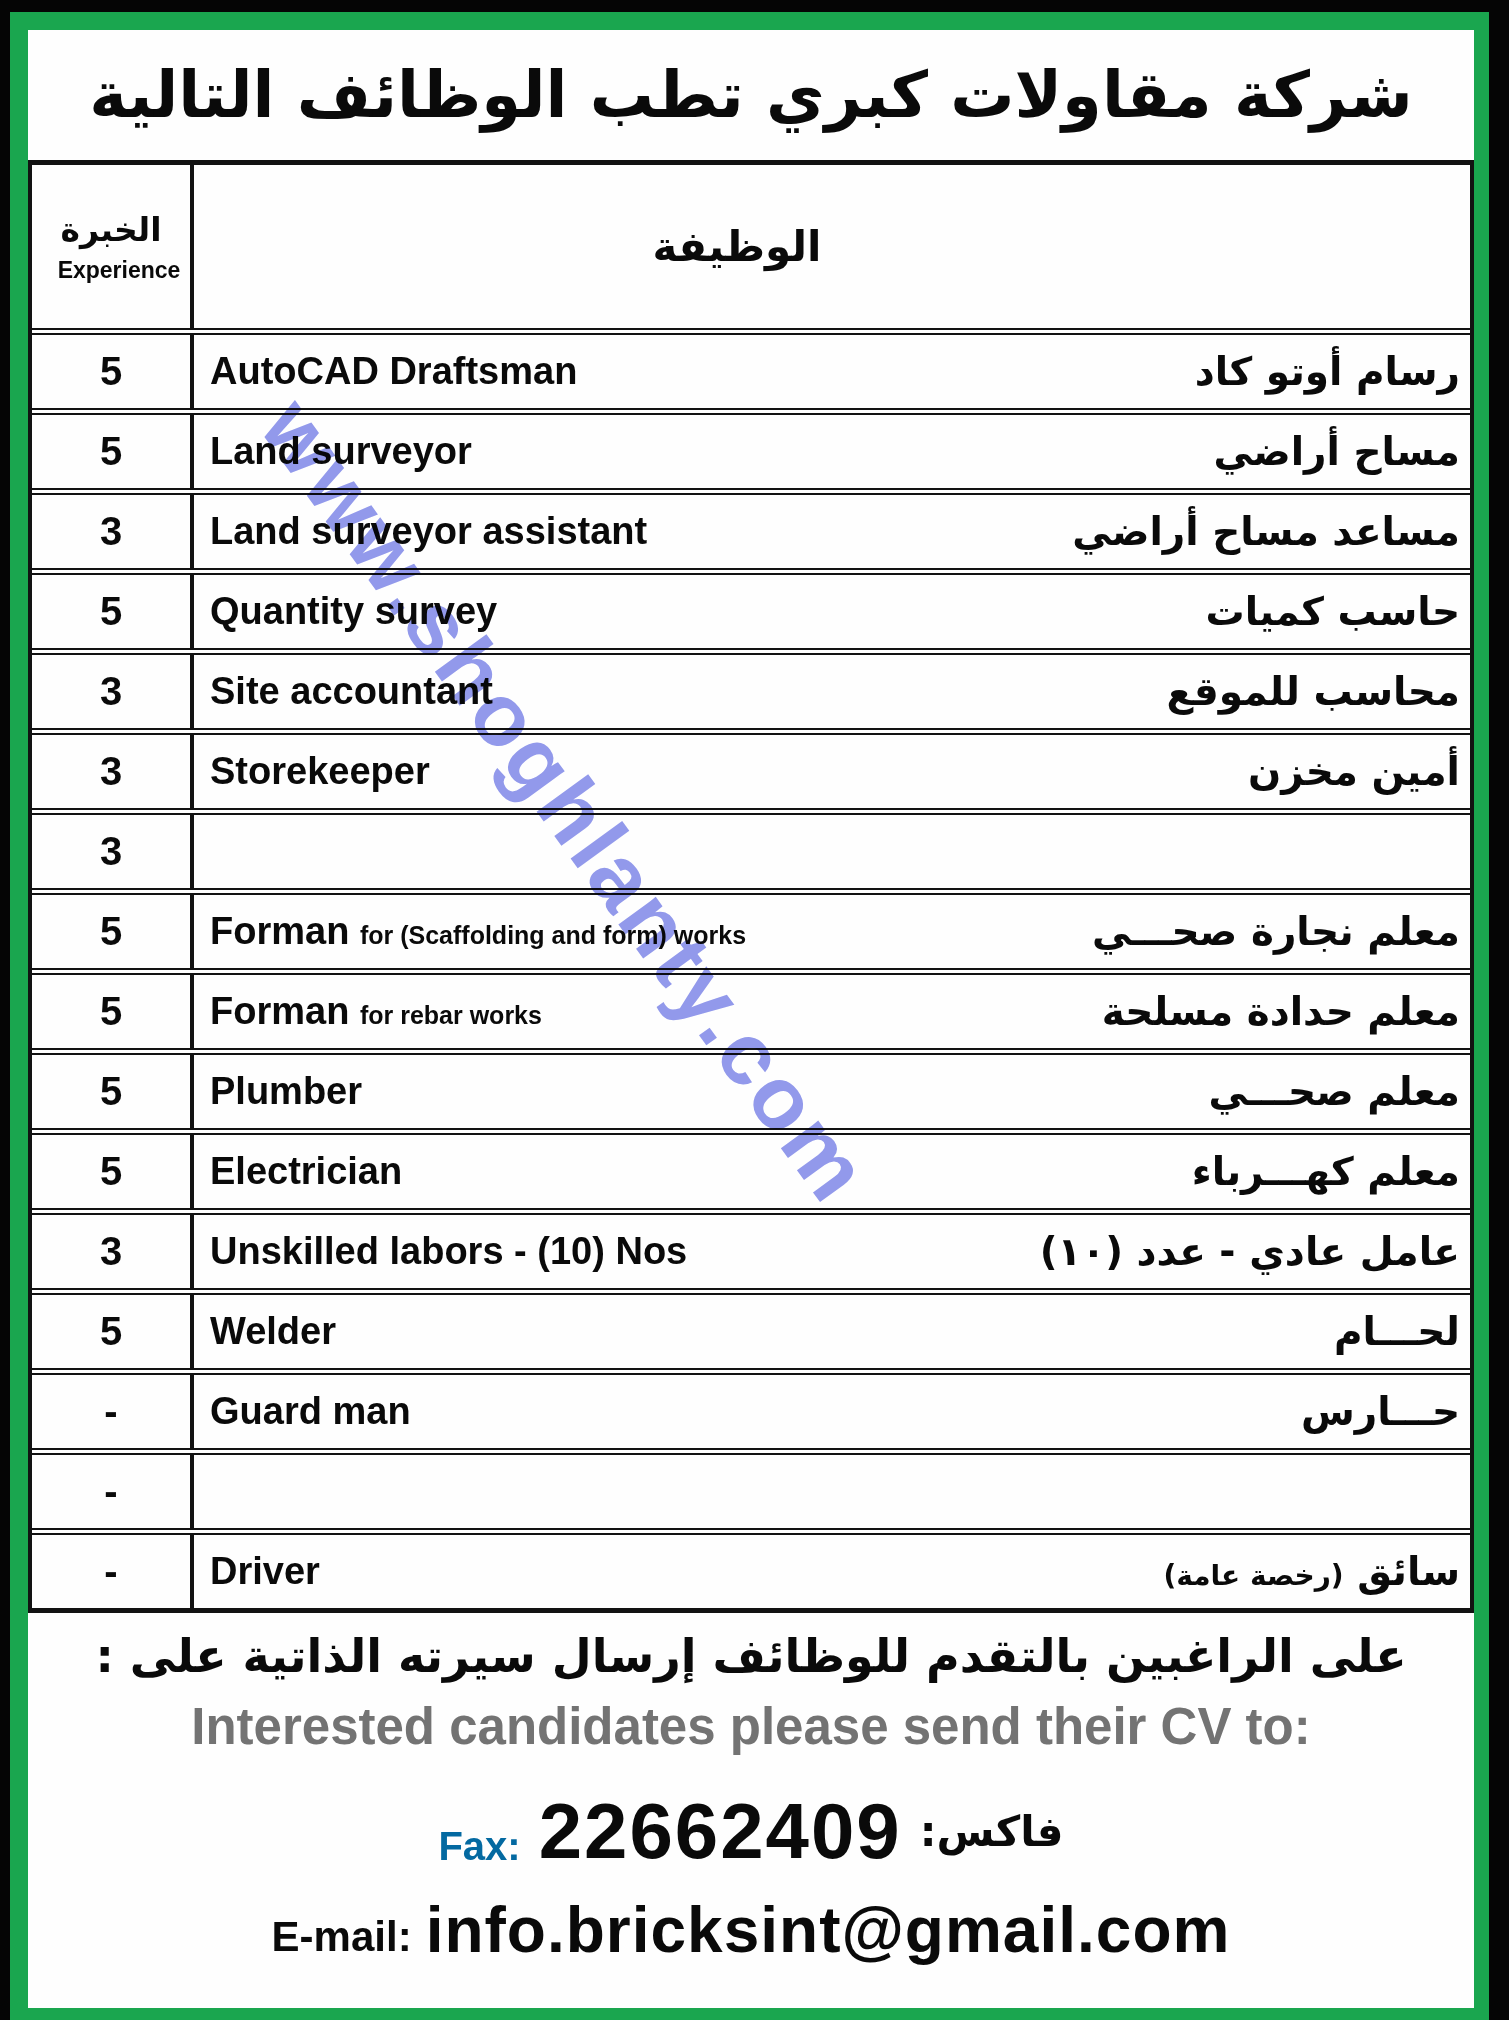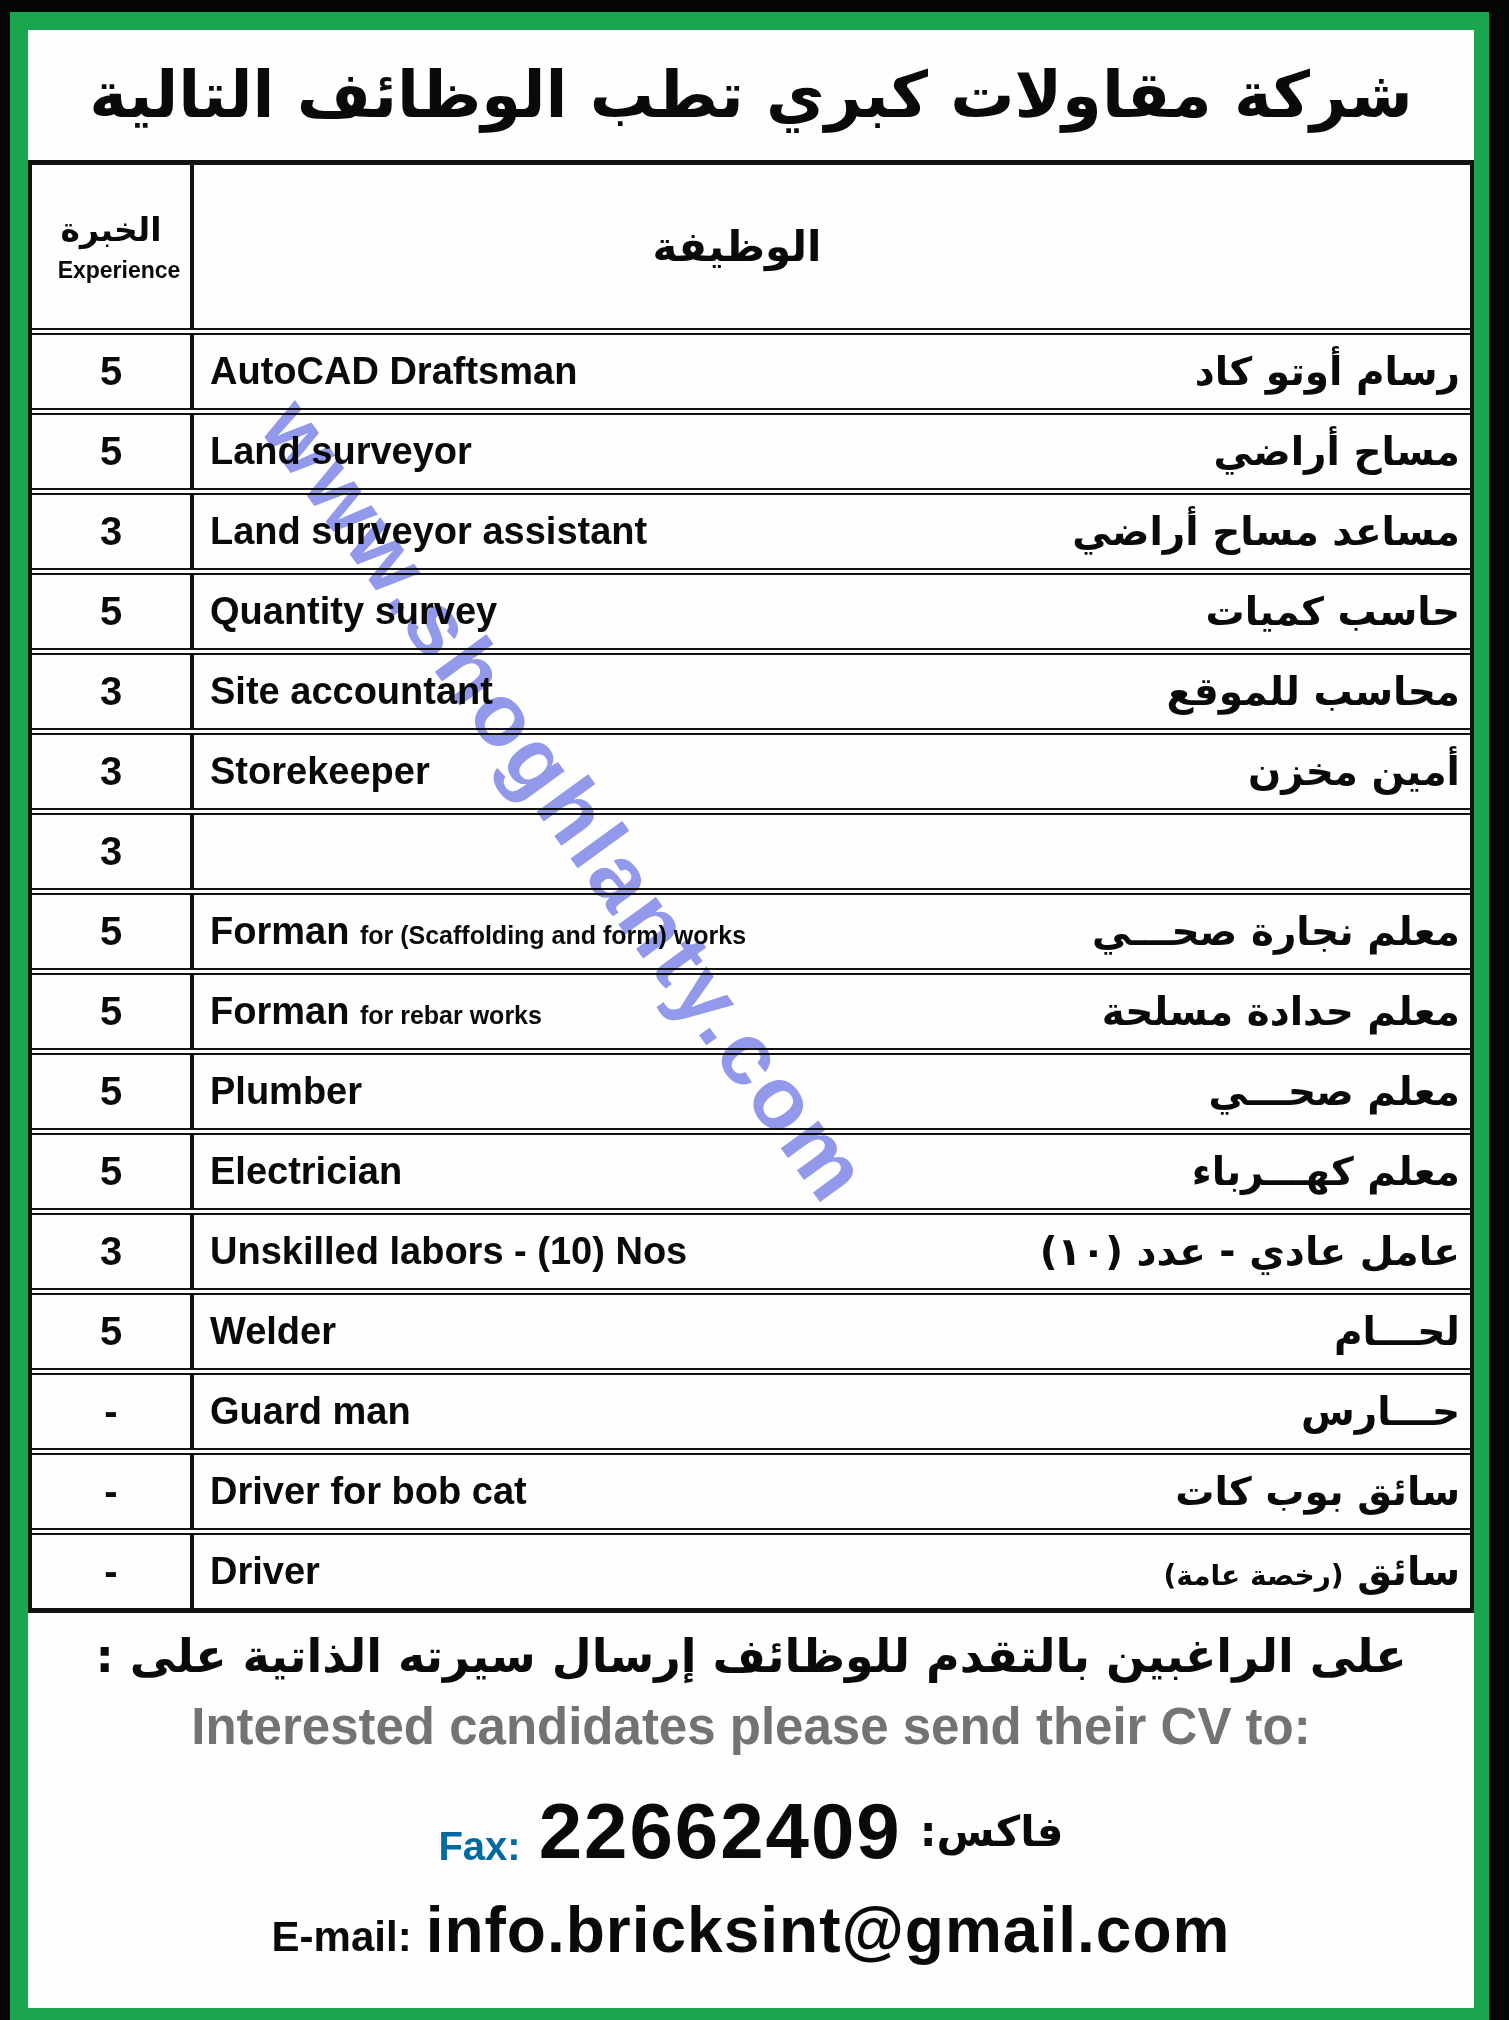--- a/index.html
+++ b/index.html
@@ -286,24 +286,20 @@
   <div class="trow">
     <div class="cell-exp">-</div>
     <div class="cell-job">
       <span class="job-en"><span>Guard man</span> <span class="en-small"></span></span>
       <span class="job-ar"><span>حـــارس</span> <span class="ar-small"></span></span>
     </div>
   </div>
 
   <div class="trow">
     <div class="cell-exp">-</div>
-    <div class="cell-job">
-      <span class="job-en"><span>Driver for bob cat</span> <span class="en-small"></span></span>
-      <span class="job-ar"><span>سائق بوب كات</span> <span class="ar-small"></span></span>
-    </div>
   </div>
 
   <div class="trow">
     <div class="cell-exp">-</div>
     <div class="cell-job">
       <span class="job-en"><span>Driver</span> <span class="en-small"></span></span>
       <span class="job-ar"><span>سائق</span> <span class="ar-small">(رخصة عامة)</span></span>
     </div>
   </div>
 </div>

